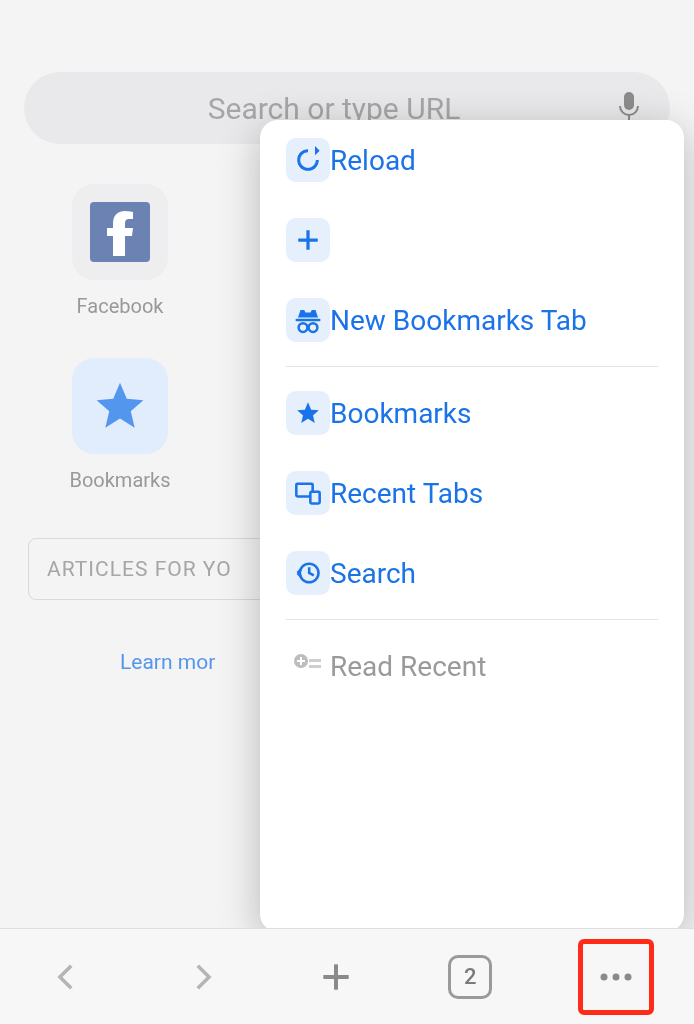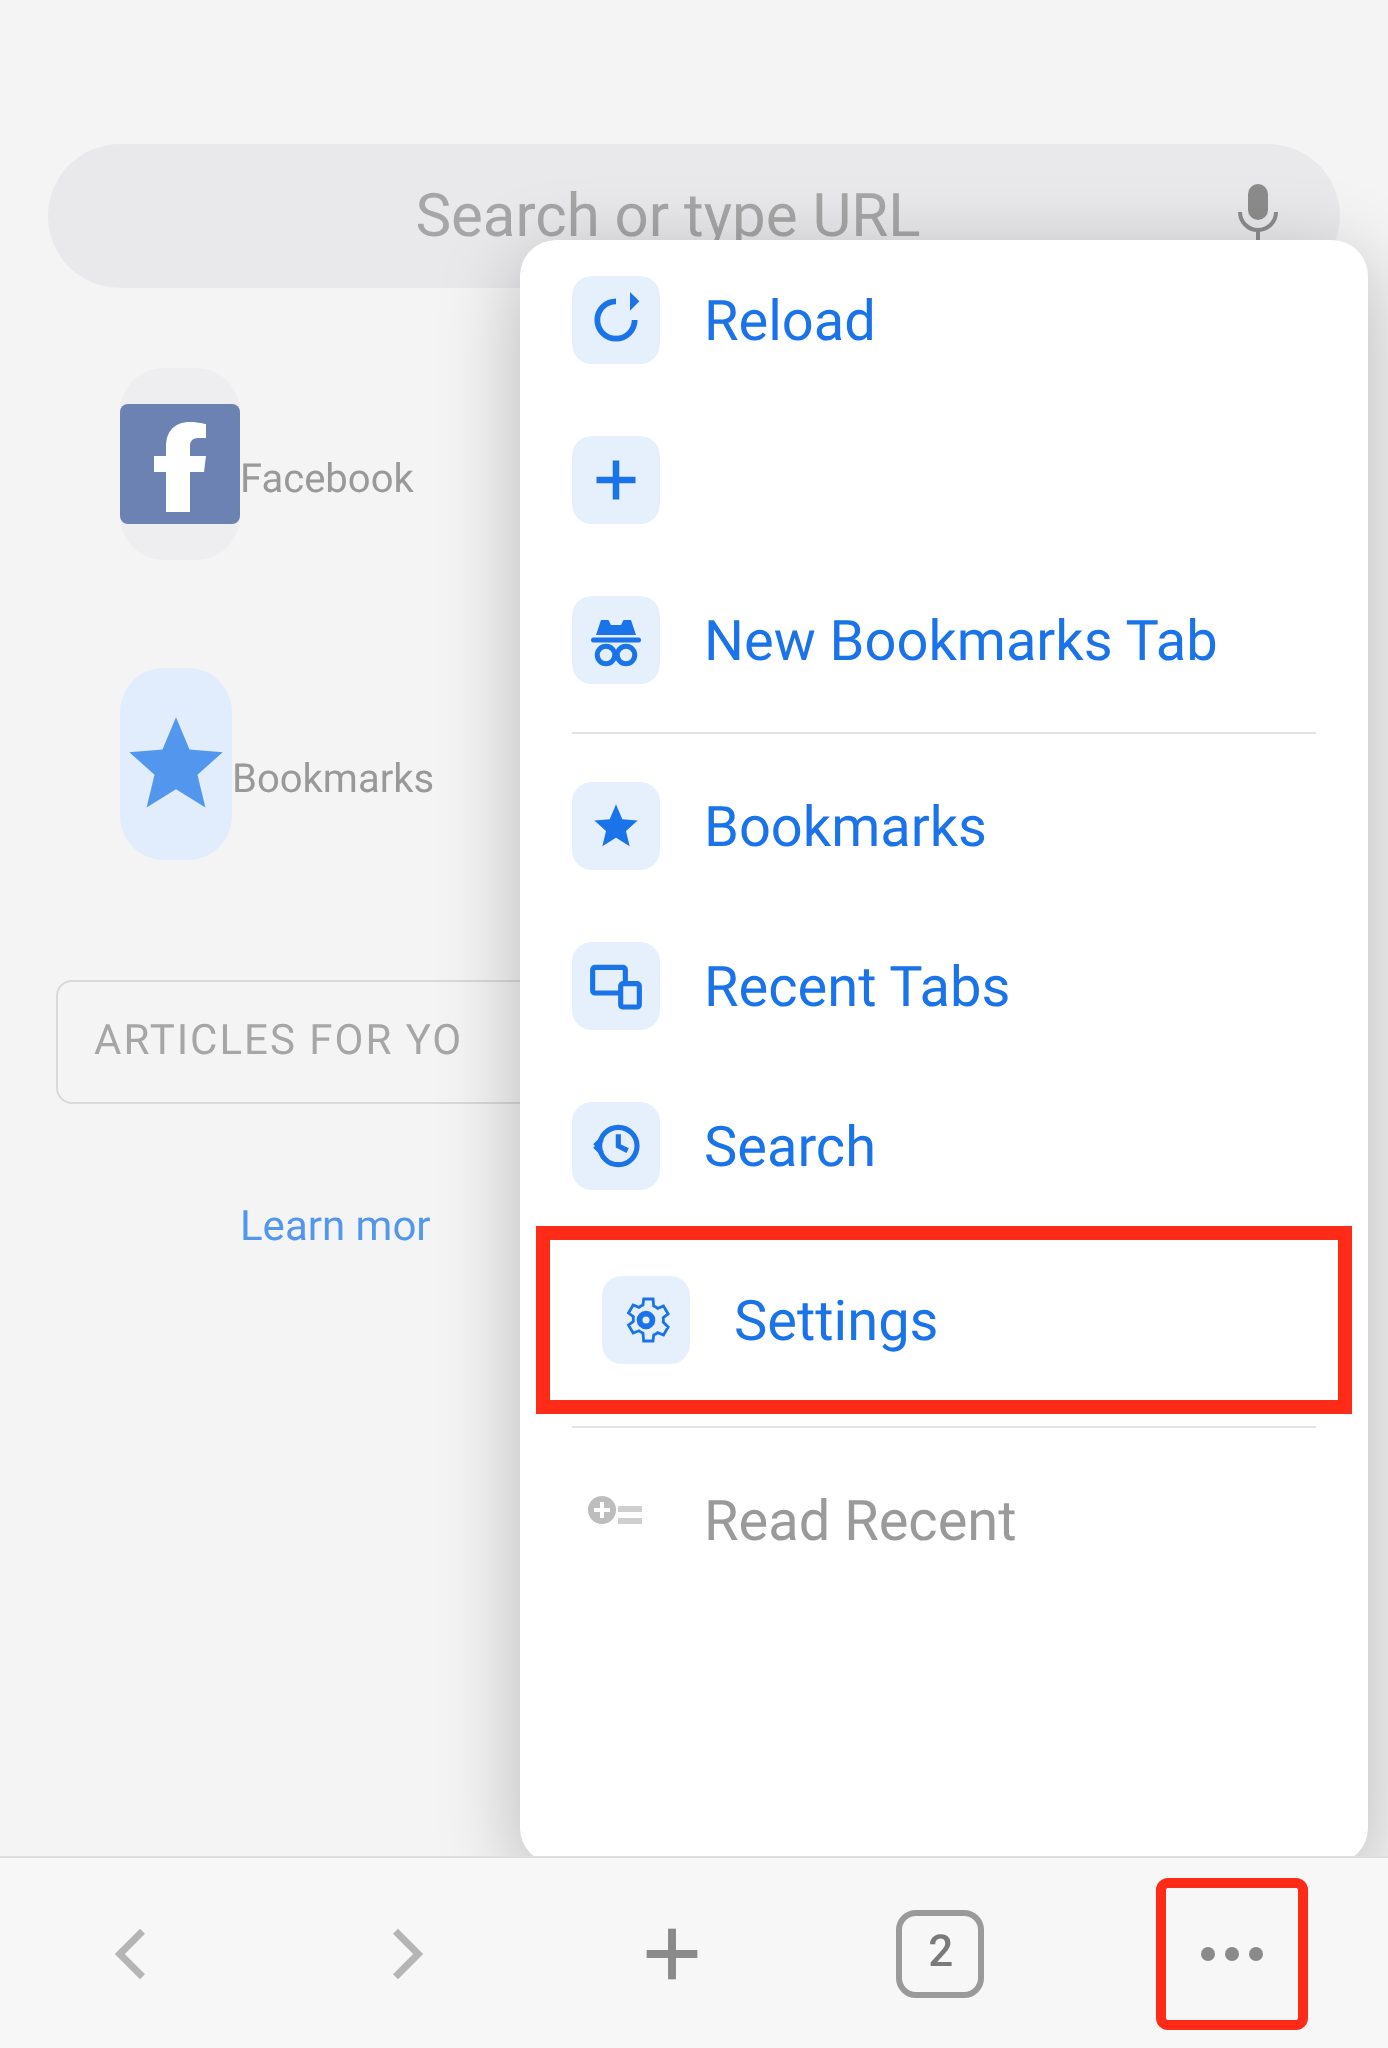--- a/index.html
+++ b/index.html
@@ -7,21 +7,21 @@
   body { background: #f0f0f0; position: relative; }
 
   
   .search-wrap { padding: 36px 24px 0 24px; margin-top: 36px; }
   .search-bar { background: #e2e2e4; border-radius: 36px; height: 72px; display: flex; align-items: center; padding: 0 28px; }
   .search-placeholder { flex: 1; color: #888; font-size: 30px; text-align: center; }
   .mic { width: 26px; height: 36px; display: flex; align-items: center; justify-content: center; }
 
   
   .home { padding: 40px 60px 0 60px; display: flex; justify-content: space-between; }
-  .tile { display: flex; flex-direction: row; align-items: center; width: 120px; }
+  .tile { display: flex; flex-direction: column; align-items: center; width: 120px; }
   .tile-icon { width: 96px; height: 96px; border-radius: 22px; background: #e9e9eb; display: flex; align-items: center; justify-content: center; margin-bottom: 14px; }
   .tile-label { font-size: 20px; color: #777; }
   .fb-sq { width: 60px; height: 60px; background: #3b5998; display:flex; align-items:center; justify-content:center; border-radius:4px;}
   .star-blue { fill: #1a73e8; }
 
   .row2 { padding: 40px 60px 0 60px; display: flex; justify-content: space-between; }
 
   .articles { margin: 46px 28px 0 28px; border:1px solid #ccc; border-radius: 8px; padding: 18px 18px; color:#888; font-size:21px; letter-spacing:1px; }
   .learn { font-size:21px; color:#1a73e8; padding-left: 120px; margin-top: 50px;}
 
@@ -29,21 +29,21 @@
   .toolbar { position:absolute; bottom:0; left:0; right:0; height:96px; background:#f7f7f7; display:flex; align-items:center; justify-content:space-around; border-top:1px solid #ddd;}
   .tbtn { width:54px; height:54px; display:flex; align-items:center; justify-content:center; color:#9a9a9a; border-radius:8px;}
   .tab-count { border:3px solid #9a9a9a; border-radius:10px; width:44px; height:44px; display:flex; align-items:center; justify-content:center; font-size:22px; font-weight:500; color:#7a7a7a;}
   .more-highlight { border:5px solid #ff2b18; border-radius:6px; padding:6px;}
 
   
   .menu { position:absolute; top:120px; right:10px; width:424px; bottom:92px; background:#fff; border-radius:18px; box-shadow: 0 10px 40px rgba(0,0,0,.25); overflow:hidden; }
   .menu-inner { height:100%; overflow-y:auto; }
   .menu-inner::-webkit-scrollbar { width:8px; }
   .menu-inner::-webkit-scrollbar-thumb { background:#c9c9c9; border-radius:4px; }
-  .menu-item { display:flex; align-items:center; padding:18px 26px; gap:22px; }
+  .menu-item { display:flex; align-items:center; padding:18px 26px; }
   .menu-item.disabled .mlabel { color:#9a9a9a; }
   .micon { width:44px; height:44px; border-radius:10px; background:#e6f0fd; display:flex; align-items:center; justify-content:center; flex-shrink:0;}
   .micon.plain { background:transparent; }
   .mlabel { font-size:28px; color:#1a73e8; }
   .divider { height:1px; background:#e3e3e3; margin:6px 26px; }
   .settings-highlight { border:7px solid #ff2b18; margin:0 8px; }
 
   
   .dim { position:absolute; inset:0; background:rgba(255,255,255,.25); pointer-events:none; }
 </style>
@@ -163,31 +163,20 @@
       <div class="micon">
         <svg width="28" height="28" viewBox="0 0 24 24" fill="none" stroke="#1a73e8" stroke-width="2.2">
             <circle cx="13" cy="12" r="8"></circle>
             <path d="M13 7 v5 l4 2"></path>
             <path d="M3 12 l3-3 M3 12 l3 3"></path>
           </svg>
       </div>
       <span class="mlabel">Search</span>
     </div>
 
-    <div class="settings-highlight">
-      <div class="menu-item">
-        <div class="micon">
-          <svg width="28" height="28" viewBox="0 0 24 24" fill="#1a73e8">
-              <path d="M12 8 a4 4 0 1 0 0 8 a4 4 0 0 0 0-8 z M12 10.5 a1.5 1.5 0 1 1 0 3 a1.5 1.5 0 0 1 0-3 z"></path>
-              <path d="M19.4 13 a7.5 7.5 0 0 0 0-2 l2.1-1.6-2-3.4-2.5 1a7.5 7.5 0 0 0-1.7-1 L15 3 h-4 l-.3 2.6 a7.5 7.5 0 0 0-1.7 1 l-2.5-1-2 3.4 2.1 1.6 a7.5 7.5 0 0 0 0 2 l-2.1 1.6 2 3.4 2.5-1 a7.5 7.5 0 0 0 1.7 1 L11 21 h4 l.3-2.6 a7.5 7.5 0 0 0 1.7-1 l2.5 1 2-3.4 z" fill="none" stroke="#1a73e8" stroke-width="1.2"></path>
-            </svg>
-        </div>
-        <span class="mlabel">Settings</span>
-      </div>
-    </div>
 
     <div class="divider"></div>
 
     <div class="menu-item disabled">
       <div class="micon plain">
         <svg width="30" height="26" viewBox="0 0 30 26">
             <circle cx="8" cy="8" r="7" fill="#bdbdbd"></circle>
             <path d="M8 4 v8 M4 8 h8" stroke="#fff" stroke-width="2"></path>
             <rect x="16" y="6" width="12" height="3" fill="#cfcfcf"></rect>
             <rect x="16" y="12" width="12" height="3" fill="#cfcfcf"></rect>

